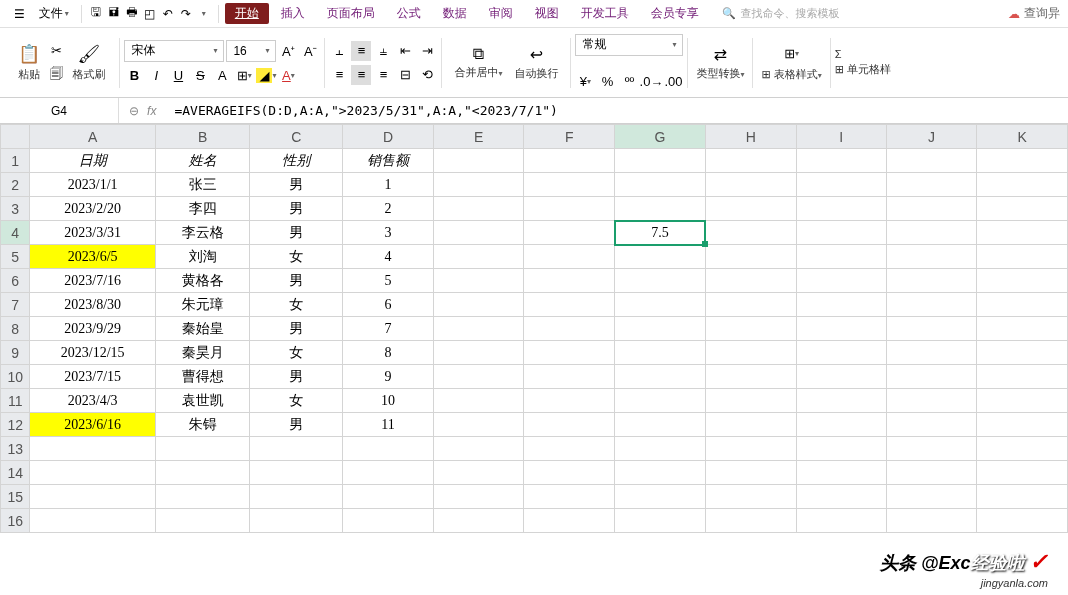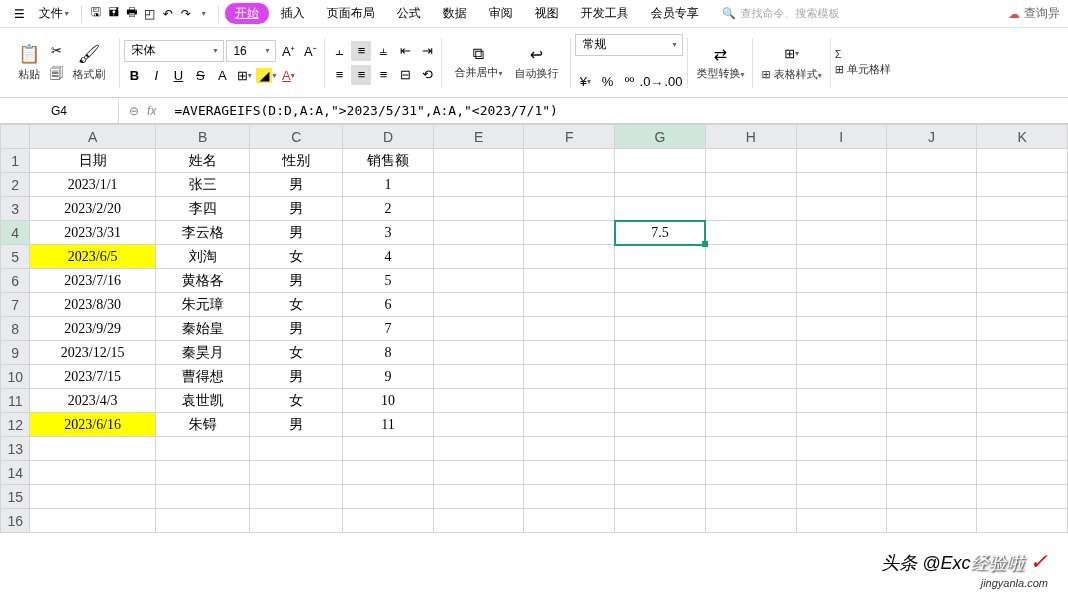--- a/index.html
+++ b/index.html
@@ -3,22 +3,22 @@
   <meta charset="utf-8">
   <style>
     * { margin: 0; padding: 0; box-sizing: border-box; font-family: "Microsoft YaHei", sans-serif; }
     body { background: #fff; width: 1068px; height: 595px; overflow: hidden; position: relative; }
     
     .menubar { height: 28px; background: #fff; display: flex; align-items: center; padding: 0 8px; border-bottom: 1px solid #e0e0e0; font-size: 12px; }
     .menubar-left { display: flex; align-items: center; gap: 2px; }
     .menu-btn { padding: 2px 6px; cursor: pointer; display: flex; align-items: center; gap: 2px; }
     .divider-v { width: 1px; height: 18px; background: #ddd; margin: 0 4px; }
     .icon-sm { width: 16px; height: 16px; display: inline-flex; align-items: center; justify-content: center; }
-    .tab-active { background: #d946ef; color: #fff; padding: 2px 10px; border-radius: 10px; text-decoration: underline; }
-    .tab-item { padding: 2px 10px; color: #000000; cursor: pointer; }
+    .tab-active { background: #7f1d1d; color: #fff; padding: 2px 10px; border-radius: 2px; text-decoration: underline; }
+    .tab-item { padding: 2px 10px; color: #701a75; cursor: pointer; }
     .search-area { margin-left: 12px; color: #aaa; display: flex; align-items: center; gap: 4px; font-size: 11px; }
     .menubar-right { margin-left: auto; display: flex; align-items: center; gap: 4px; color: #666; font-size: 12px; }
     
     .ribbon { height: 70px; background: #fff; border-bottom: 1px solid #d0d0d0; display: flex; align-items: center; padding: 4px 8px; gap: 2px; font-size: 12px; }
     .ribbon-group { display: flex; flex-direction: column; align-items: center; padding: 0 6px; gap: 2px; }
     .ribbon-group-h { display: flex; align-items: center; gap: 4px; padding: 0 4px; }
     .ribbon-big-btn { display: flex; flex-direction: column; align-items: center; gap: 2px; cursor: pointer; padding: 2px 4px; }
     .ribbon-label { font-size: 11px; color: #333; }
     .ribbon-divider { width: 1px; height: 50px; background: #e0e0e0; margin: 0 2px; }
     .font-select { border: 1px solid #ccc; padding: 2px 6px; font-size: 12px; min-width: 100px; height: 22px; display: flex; align-items: center; justify-content: space-between; }
@@ -38,28 +38,28 @@
     .sheet-table th, .sheet-table td { border: 1px solid #d4d4d4; text-align: center; font-size: 14px; font-weight: normal; height: 24px; }
     .col-head { background: #e8eaed; font-size: 12px; color: #555; height: 20px !important; }
     .row-head { background: #e8eaed; font-size: 12px; color: #555; width: 30px; }
     .corner { background: #e8eaed; width: 30px; }
     .col-A { width: 128px; }
     .col-B { width: 98px; }
     .col-C { width: 96px; }
     .col-D { width: 94px; }
     .col-std { width: 94px; }
     .data-cell { font-family: "SimSun", serif; font-size: 15px; }
-    .header-cell { font-family: "SimSun", serif; font-size: 16px; }
+    .header-cell { font-family: "SimSun", serif; font-size: 16px; font-style: italic; }
     .highlight { background: #ffff00; }
     .selected-cell { outline: 2px solid #1a9e6c; outline-offset: -1px; position: relative; }
     .selected-cell::after { content: ''; position: absolute; right: -3px; bottom: -3px; width: 6px; height: 6px; background: #1a9e6c; }
     .active-row-head { background: #d0e8dc !important; }
     .active-col-head { background: #d0e8dc !important; }
     
-    .watermark { position: absolute; right: 20px; bottom: 20px; font-size: 18px; font-style: italic; color: #000; font-weight: normal; text-shadow: 1px 1px 2px #fff; }
+    .watermark { position: absolute; right: 20px; bottom: 20px; font-size: 18px; font-style: italic; color: #000; font-weight: bold; text-shadow: 1px 1px 2px #fff; }
     .watermark-sub { position: absolute; right: 20px; bottom: 6px; font-size: 11px; font-style: italic; color: #333; }
     .watermark-check { color: #d00; font-size: 22px; }
   </style>
 </head>
 <body>
 
 <div class="menubar">
   <div class="menubar-left">
     <span class="menu-btn">☰</span>
     <span class="menu-btn">

